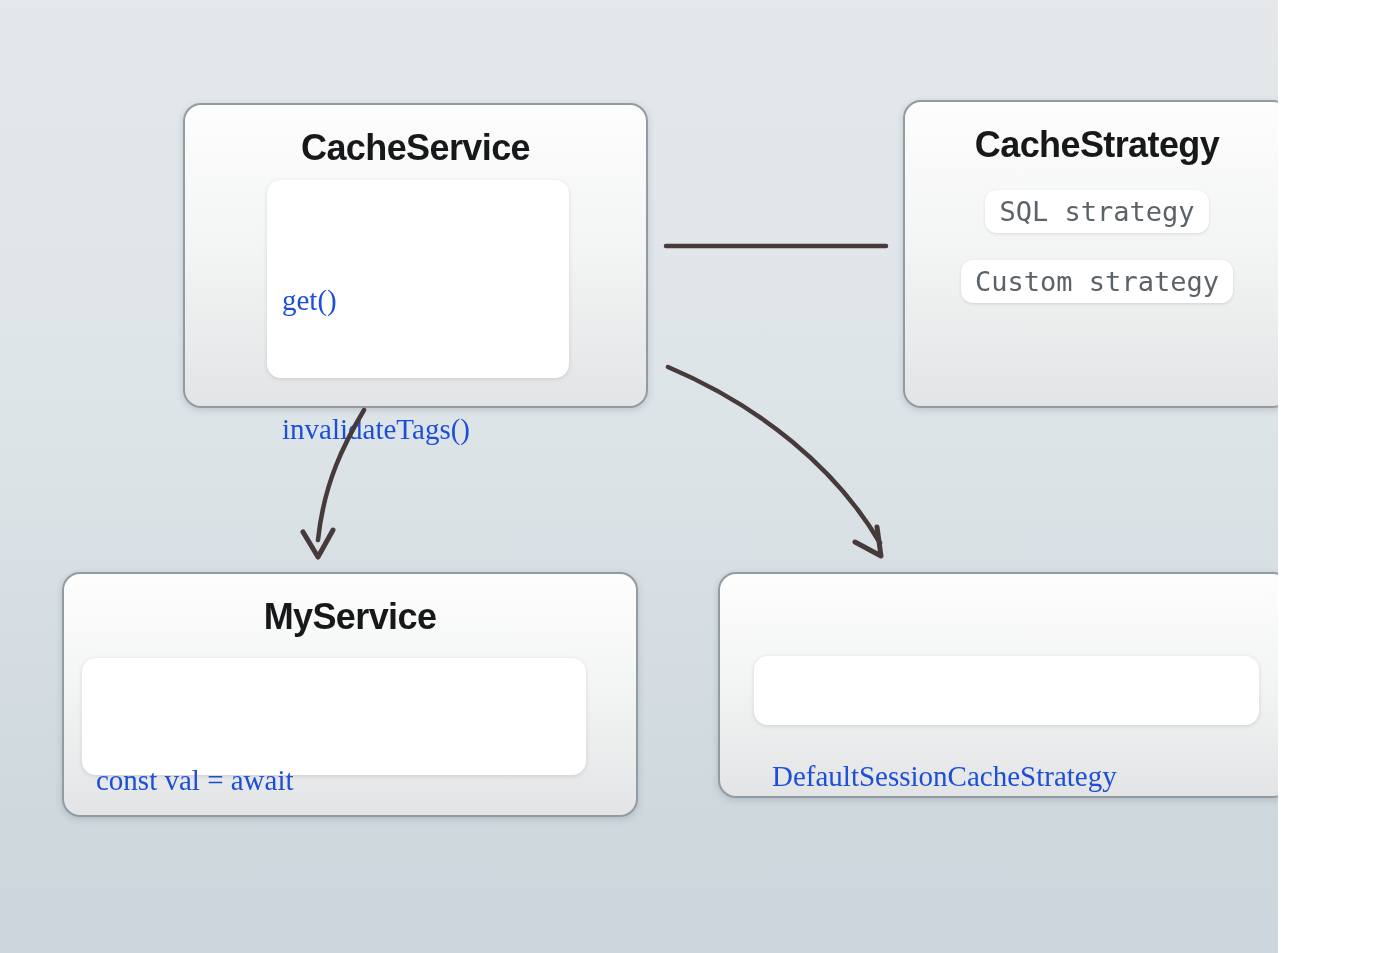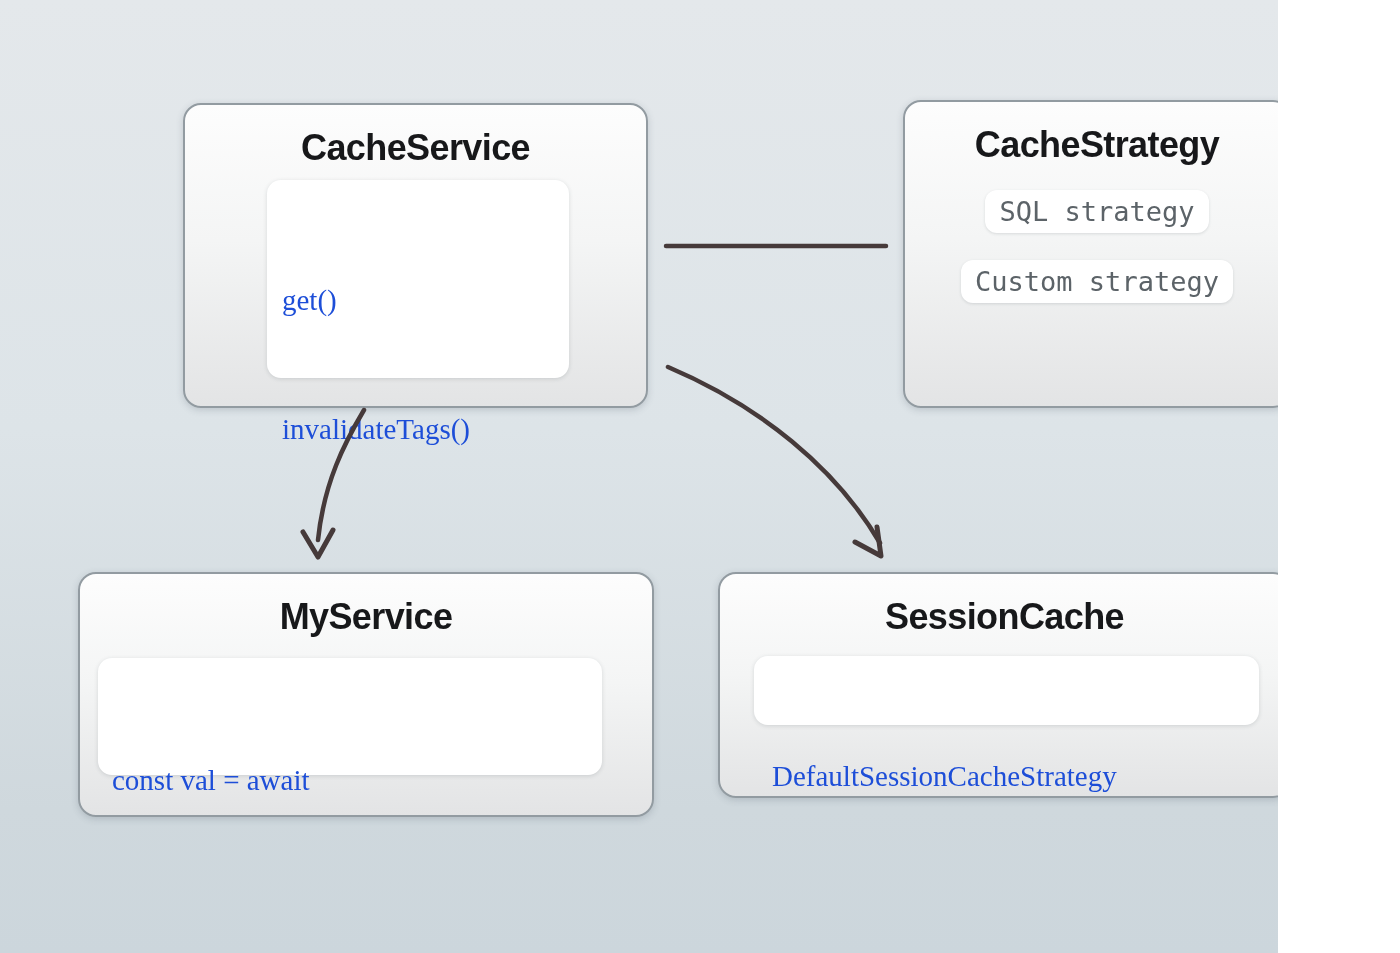--- a/index.html
+++ b/index.html
@@ -70,21 +70,21 @@
     border-radius: 12px;
     padding: 6px 14px;
     font-family: "DejaVu Sans Mono", "Liberation Mono", monospace;
     font-size: 27px;
     line-height: 31px;
     color: #5c6368;
     box-shadow: 0 1px 3px rgba(50, 60, 70, 0.15);
     white-space: pre;
   }
 
-  #node-my-service { left: 62px; top: 572px; width: 576px; height: 245px; margin-left: 16px; }
+  #node-my-service { left: 62px; top: 572px; width: 576px; height: 245px; }
   #node-my-service .code-box { left: 18px; top: 84px; width: 504px; height: 117px; padding: 15px 14px; }
 
   #node-session-cache { left: 718px; top: 572px; width: 573px; height: 226px; }
   #node-session-cache .code-box { left: 34px; top: 82px; width: 505px; height: 69px; padding: 13px 18px; }
 </style>
 </head>
 <body>
 
 <div class="canvas">
 
@@ -113,19 +113,18 @@
   </div>
 
   <div class="node" id="node-my-service">
     <div class="node-title">MyService</div>
     <div class="code-box">
       <div class="code-line">const val = await</div>
     </div>
   </div>
 
   <div class="node" id="node-session-cache">
-    <div class="node-title">SessionCache</div>
     <div class="code-box">
       <div class="code-line">DefaultSessionCacheStrategy</div>
     </div>
   </div>
 
 </div>
 
 </body></html>

